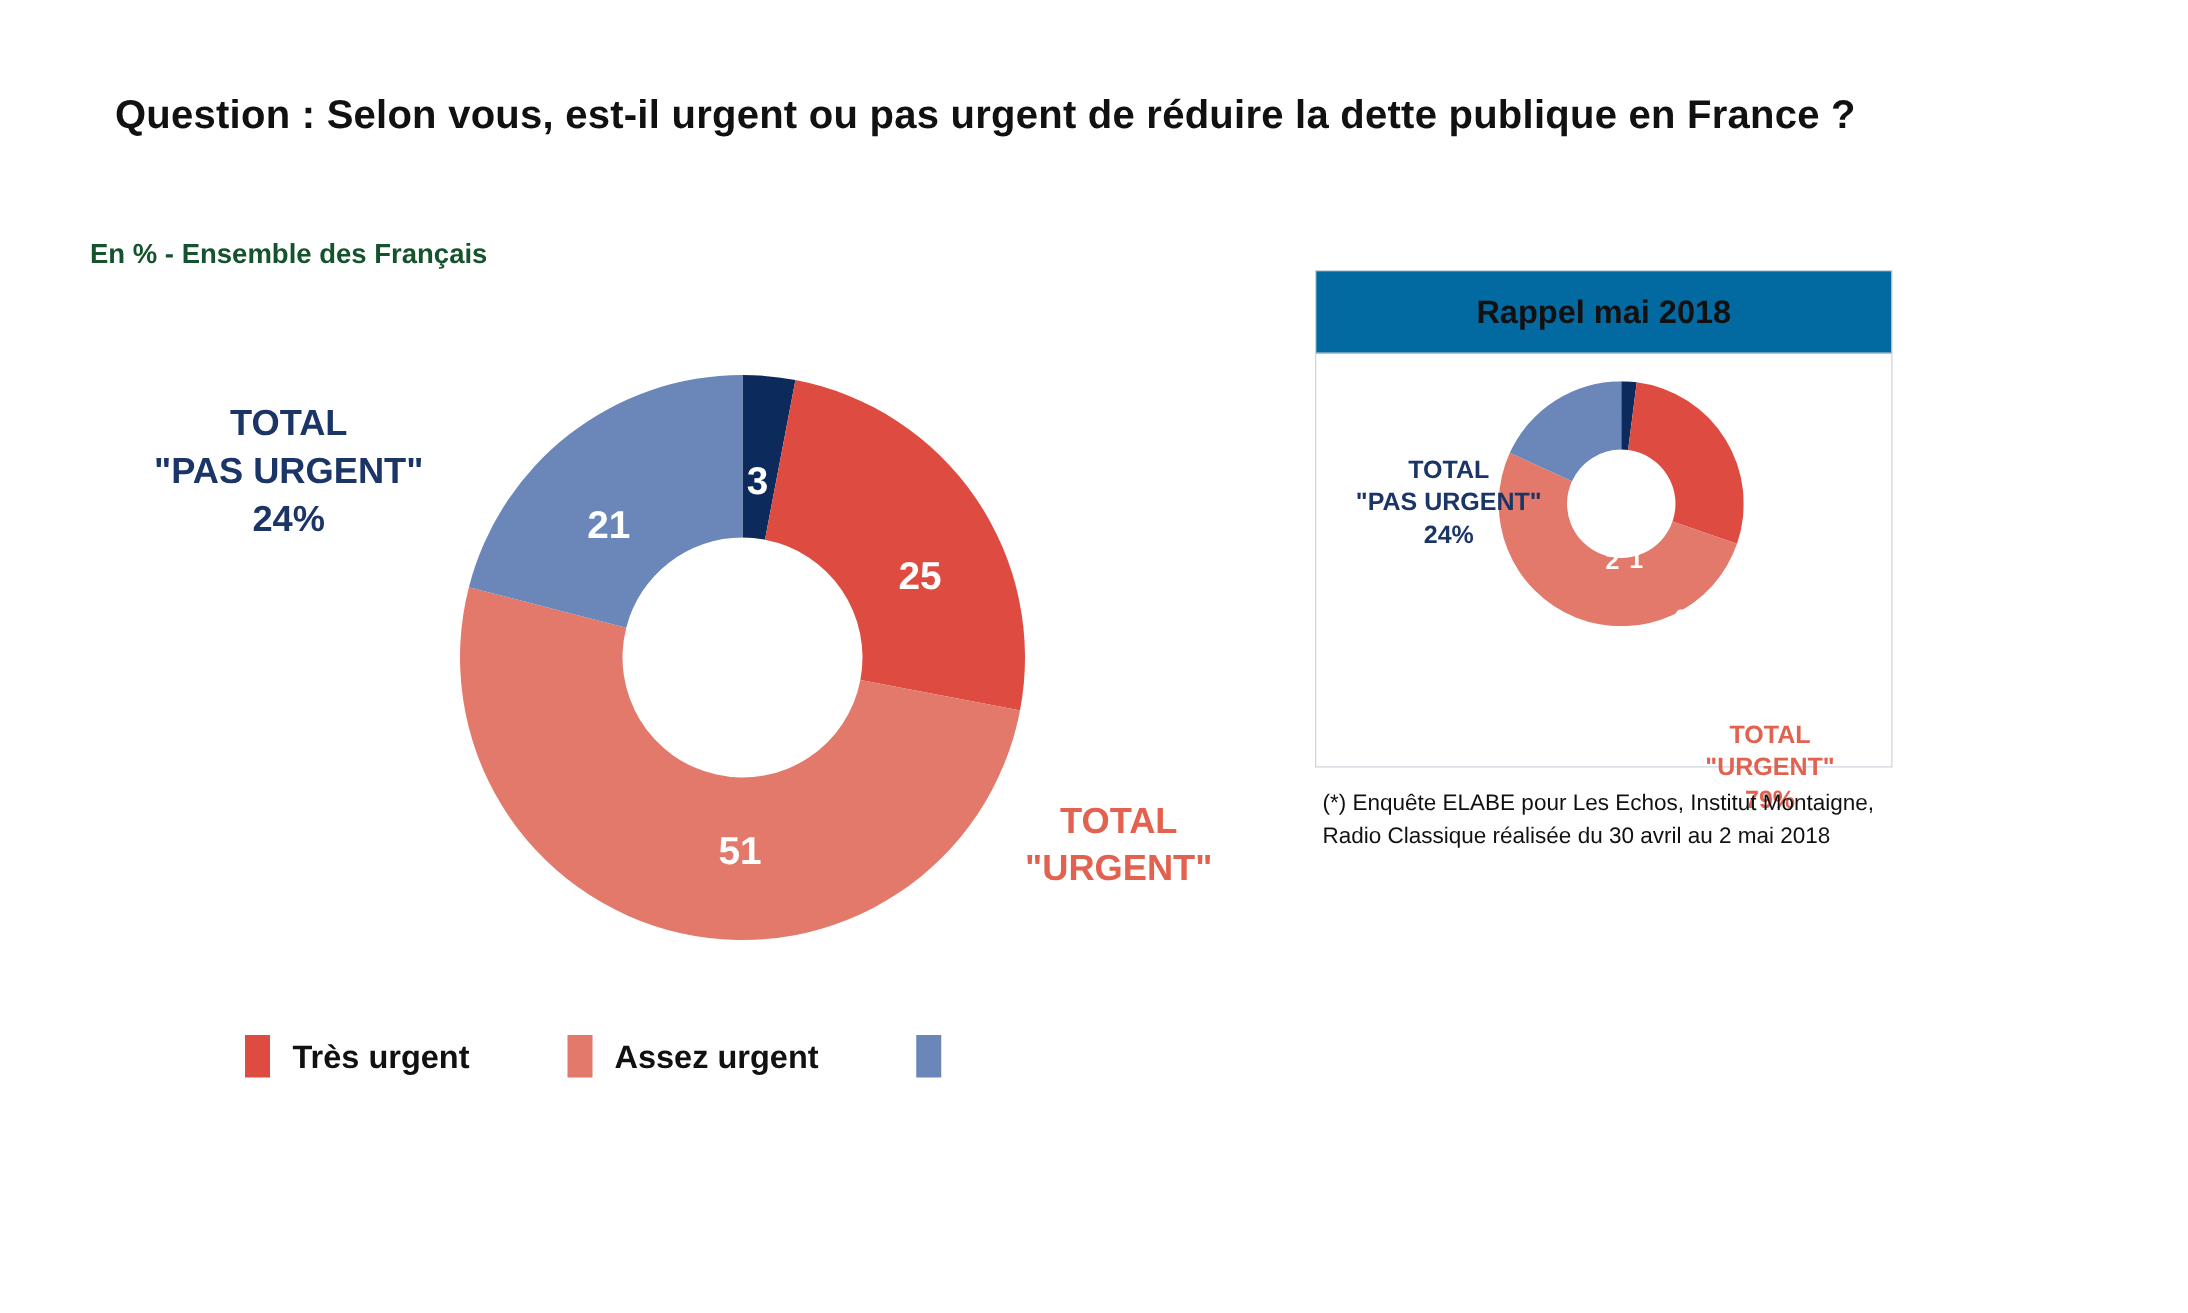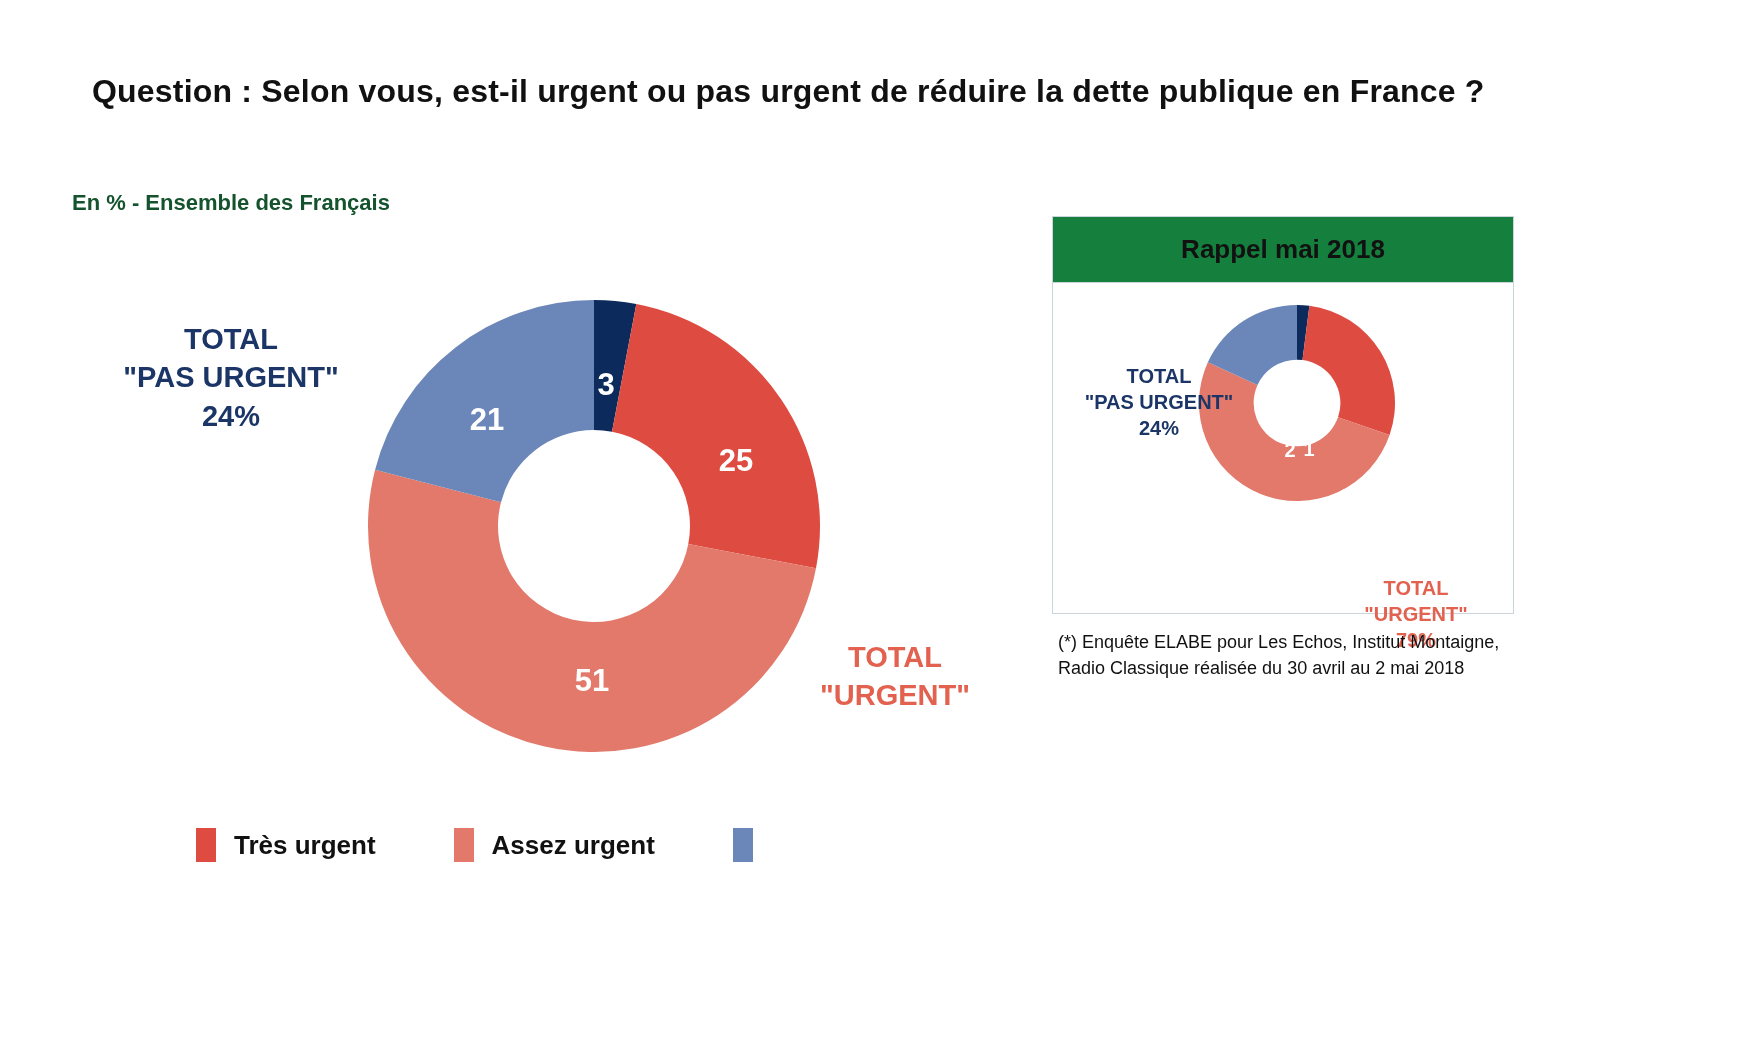--- a/index.html
+++ b/index.html
@@ -42,21 +42,21 @@
   .legend-item{display:flex;align-items:center;margin-right:78px;}
   .swatch{width:20px;height:34px;margin-right:18px;flex:none;}
   .legend-label{font-size:26px;font-weight:bold;color:#111111;white-space:nowrap;}
 
   
   .panel{
     position:absolute;left:1052px;top:216px;width:462px;height:398px;
     border:1px solid #ccd5db;background:#ffffff;box-sizing:border-box;
   }
   .panel-header{
-    height:66px;background:#15803d;border-bottom:1px solid #ccd5db;
+    height:66px;background:#0369a1;border-bottom:1px solid #ccd5db;
     display:flex;align-items:center;justify-content:center;
     font-size:26px;font-weight:bold;color:#111111;box-sizing:border-box;
   }
   .panel-body{position:relative;height:330px;}
   .mini-donut{position:absolute;left:146px;top:22px;width:196px;height:196px;}
   .mini-donut svg{display:block;width:196px;height:196px;}
   .mlabel{position:absolute;color:#ffffff;font-weight:bold;font-size:20px;
     transform:translate(-50%,-50%);}
   #m-28{left:298px;top:213px;}
   #m-51{left:235px;top:317px;}

